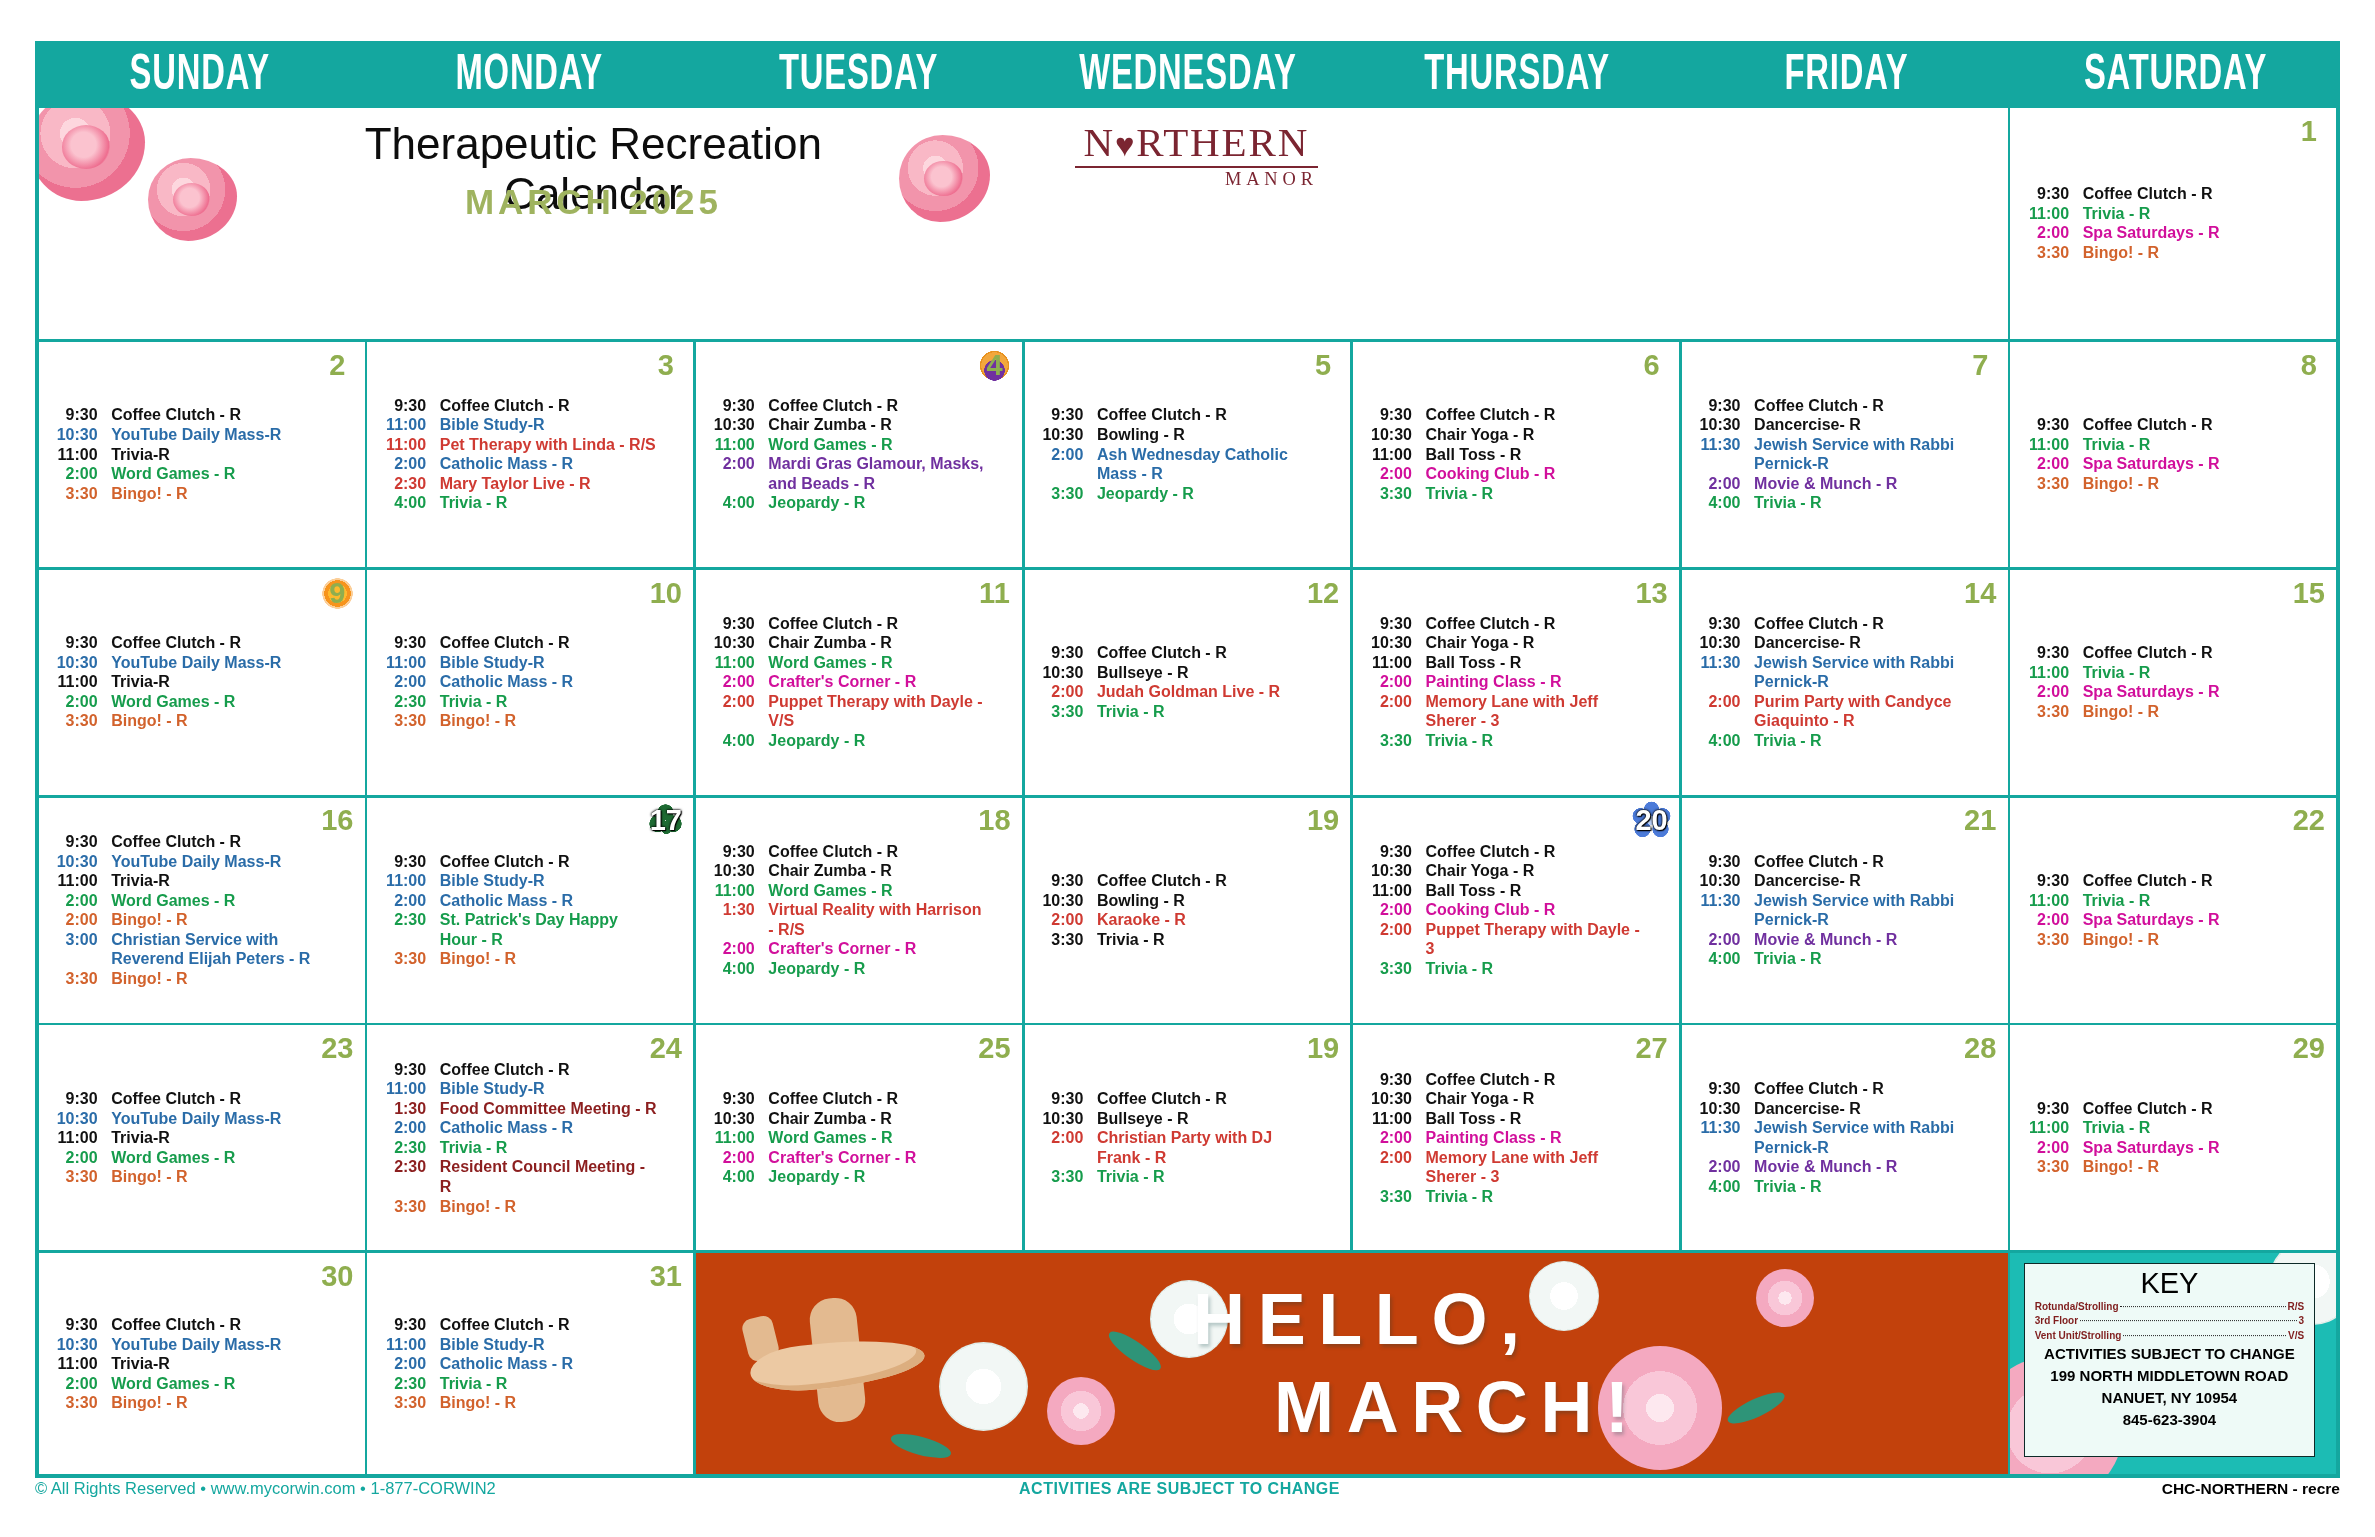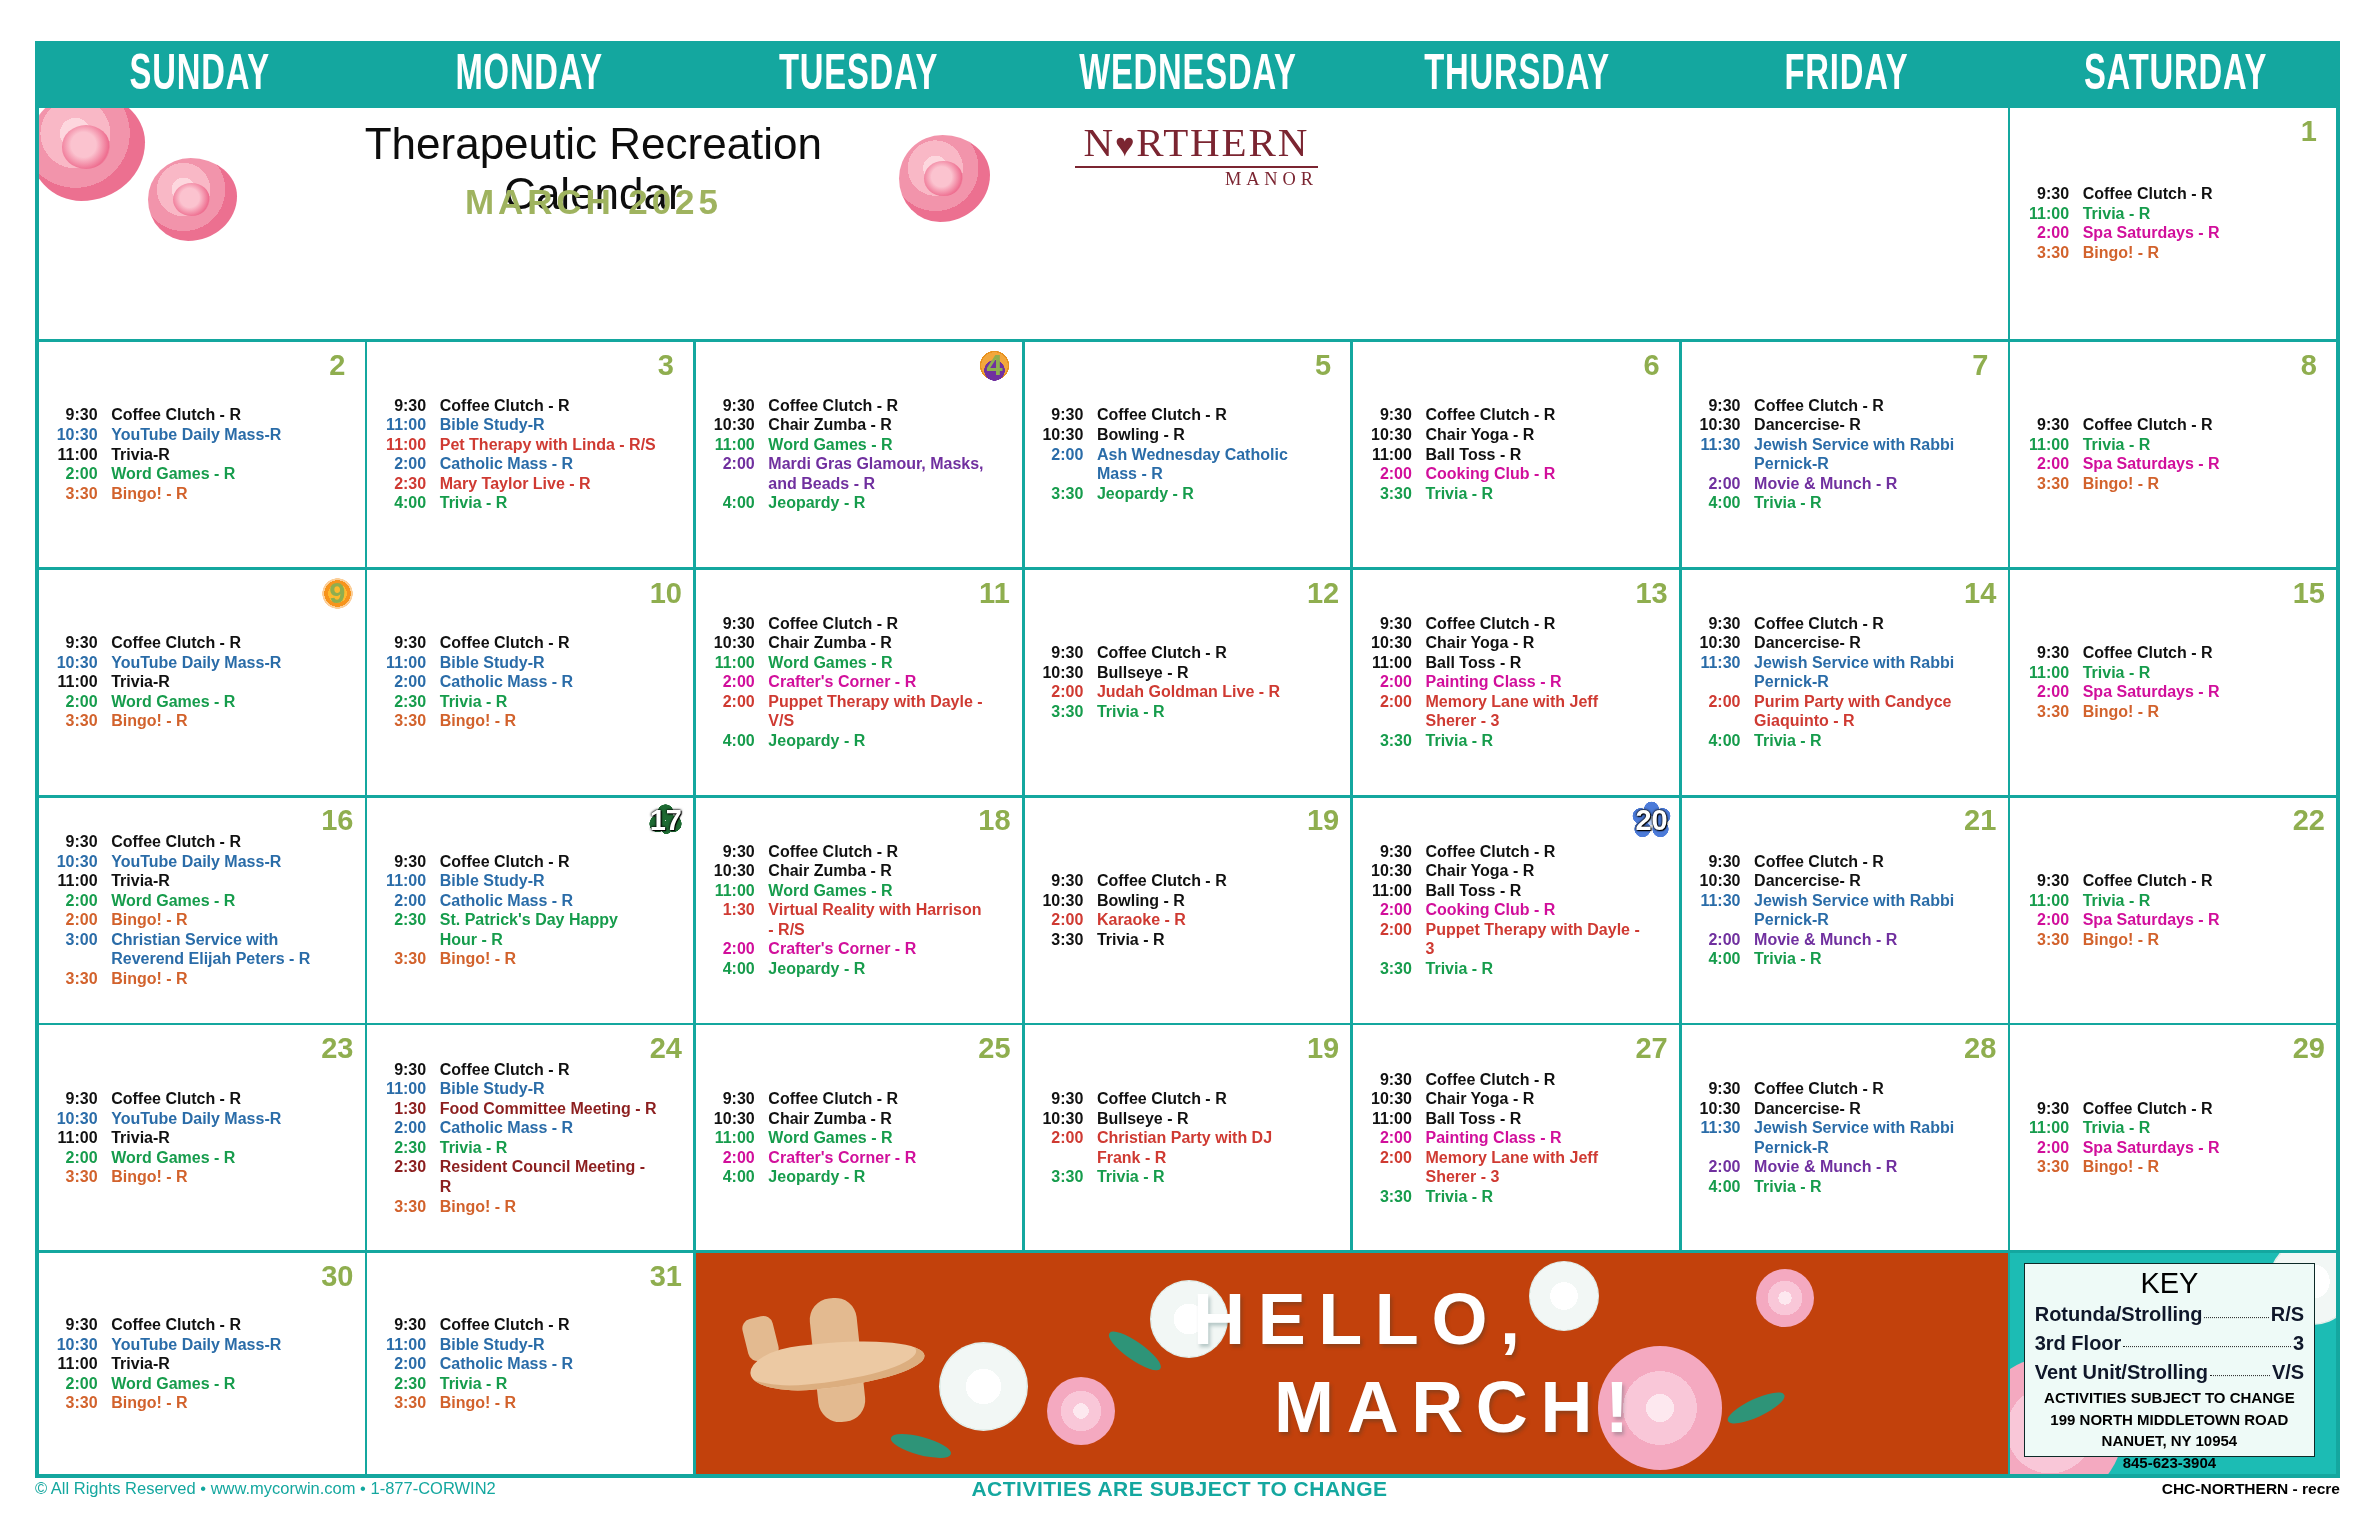--- a/index.html
+++ b/index.html
@@ -79,30 +79,30 @@
         border-radius:30% 60% 60% 36%/50% 50% 50% 50%;transform:rotate(-6deg);box-shadow:inset -7.8px -5.8px 0 #dcae7f;}
   .plane .pwing{position:absolute;left:83px;top:11.6px;width:47px;height:124px;background:#e3ba90;
         border-radius:21.3px;transform:rotate(-6deg);}
   .plane .ptail{position:absolute;left:13.6px;top:31px;width:31px;height:43px;background:#e3ba90;
         border-radius:9.7px;transform:rotate(-14deg);}
 
   
   .key-box{position:absolute;left:13.6px;right:21.3px;top:9.7px;bottom:17.5px;background:#eefaf7;
            border:1.9px solid #0d2a28;padding:3.9px 9.7px 3.9px 9.7px;display:flex;flex-direction:column;}
   .key-title{text-align:center;font-size:29px;color:#000;line-height:1.1;}
-  .key-row{display:flex;align-items:baseline;font-size:20px;font-weight:700;color:#0f172a;line-height:1.45;}
+  .key-row{display:flex;align-items:baseline;font-size:10px;font-weight:700;color:#7f1d1d;line-height:1.45;}
   .key-dots{flex:1;border-bottom:1.9px dotted #222;margin:0 1.9px;transform:translateY(-2.9px);}
   .key-note{text-align:center;font-size:15px;font-weight:700;color:#000;line-height:1.45;}
 
   
   .footer{position:absolute;left:35px;right:35px;top:1479px;display:flex;
           justify-content:space-between;align-items:center;}
   .footer-left{color:#14A79F;font-size:16.5px;}
   .footer-center{position:absolute;left:0;right:16px;text-align:center;color:#14A79F;
-                 font-weight:700;font-size:21px;letter-spacing:0.5px;}
+                 font-weight:700;font-size:16px;letter-spacing:0.5px;}
   .footer-right{color:#000;font-weight:700;font-size:15.5px;}
 </style>
 </head>
 <body>
 
 <div class="cal">
 
   <div class="weekdays">
       <div class="wd"><span>SUNDAY</span></div>
       <div class="wd"><span>MONDAY</span></div>

